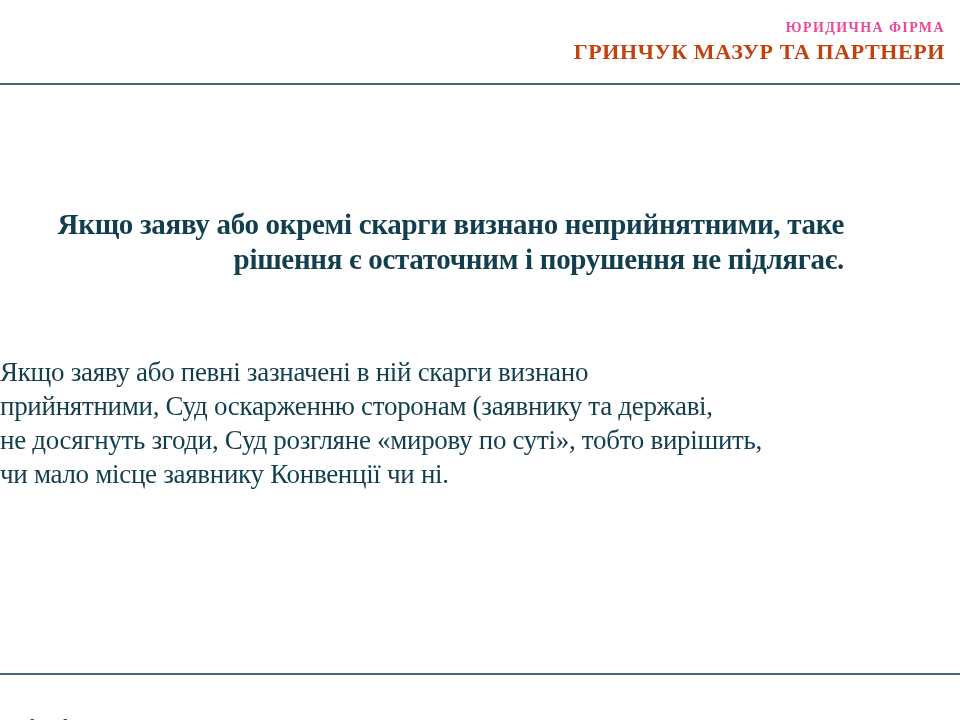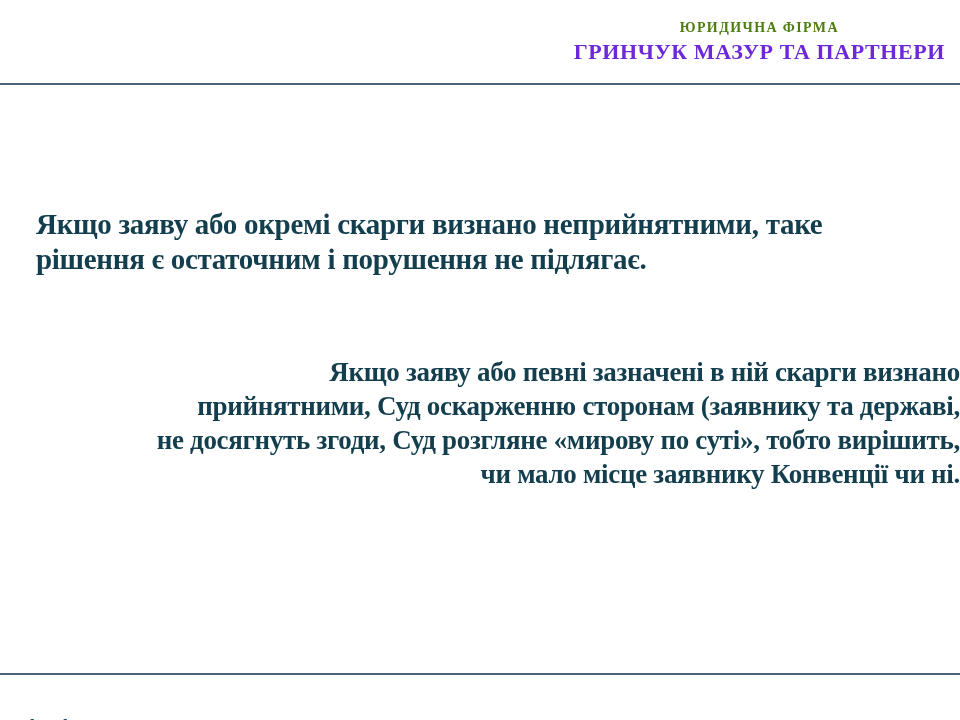--- a/index.html
+++ b/index.html
@@ -20,63 +20,63 @@
   .brand {
     position: absolute;
     top: 20px;
     right: 15px;
     text-align: center;
   }
   .brand-small {
     font-size: 14px;
     font-weight: 700;
     letter-spacing: 1.4px;
-    color: #4d7c0f;
+    color: #ec4899;
     margin-bottom: 3px;
+    text-align: right;
   }
   .brand-name {
     font-size: 22px;
     font-weight: 700;
     letter-spacing: 0.6px;
-    color: #6d28d9;
+    color: #c2410c;
     white-space: nowrap;
   }
 
   
   .rule {
     position: absolute;
     left: 0;
     width: 960px;
     height: 2px;
     background: #4a6577;
   }
   .rule-top { top: 83px; }
   .rule-bottom { top: 673px; }
 
   
   .title-block {
     position: absolute;
     top: 207px;
     left: 0;
     width: 844px;
-    text-align: left;
+    text-align: right;
     font-weight: 700;
     font-size: 29px;
     line-height: 35px;
     letter-spacing: -0.3px;
     color: #133e4e;
-    padding-left: 36px;
   }
   .body-block {
     position: absolute;
     top: 355px;
     left: 0;
     width: 960px;
-    text-align: right;
-    font-weight: 700;
+    text-align: left;
+    font-weight: 400;
     font-size: 27px;
     line-height: 34px;
     letter-spacing: -0.3px;
     color: #133e4e;
   }
 
   
   .site {
     position: absolute;
     left: 30px;

